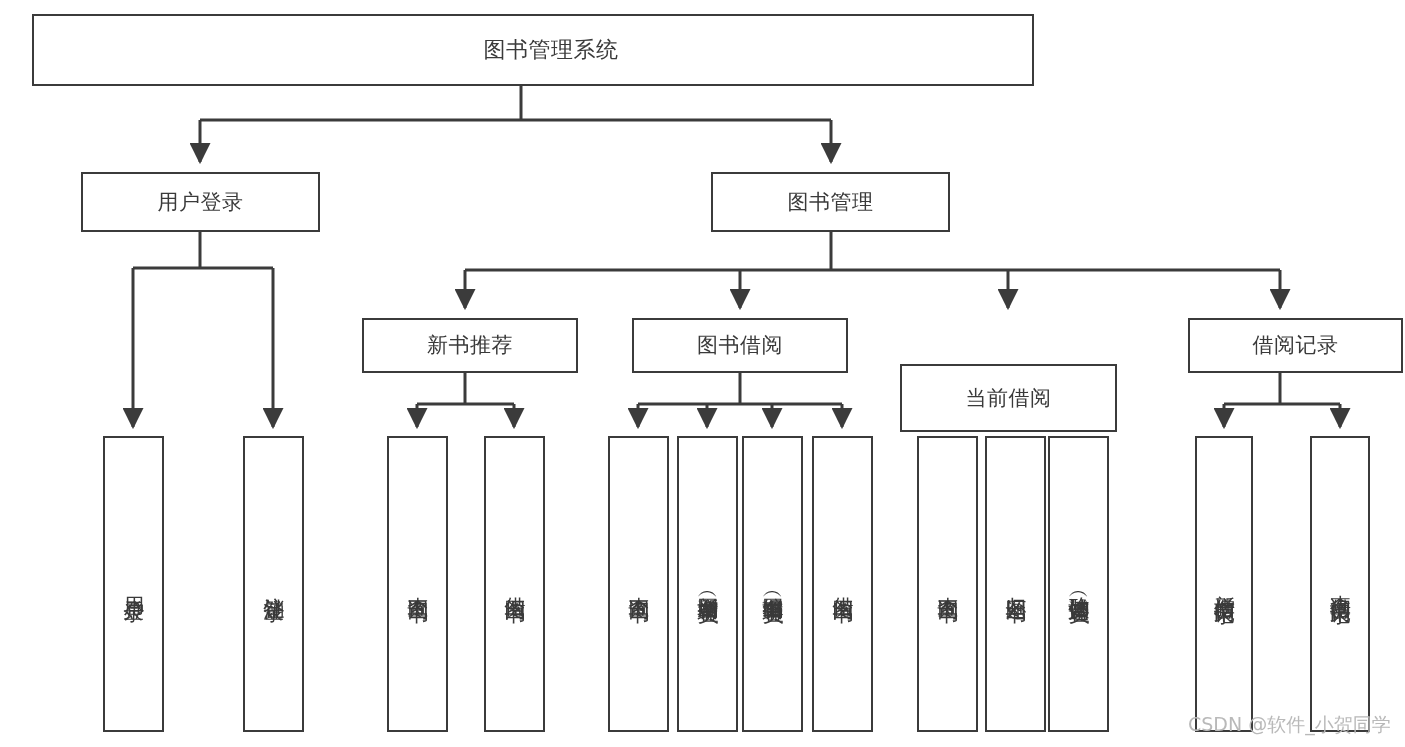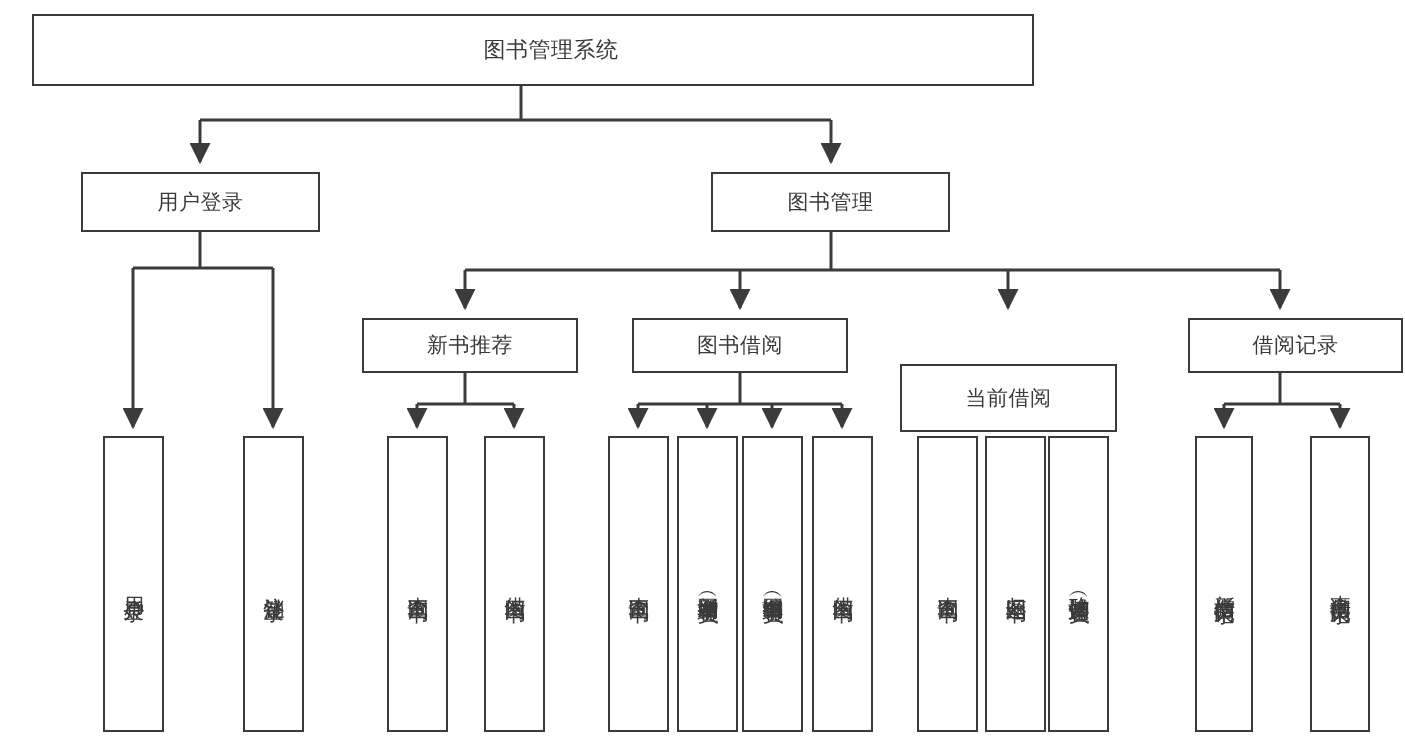--- a/index.html
+++ b/index.html
@@ -189,14 +189,15 @@
         <span class="label">确认归还（管理员）</span>
       </div>
       <div class="node vert" style="left: 1195px; top: 436px; width: 58px; height: 296px;">
         <span class="label">新增借阅记录</span>
       </div>
       <div class="node vert" style="left: 1310px; top: 436px; width: 60px; height: 296px;">
         <span class="label">查询借阅记录</span>
       </div>
     </div>
 
+  <div class="watermark">CSDN @软件_小贺同学</div>
 
 </div>
 
 </body></html>

